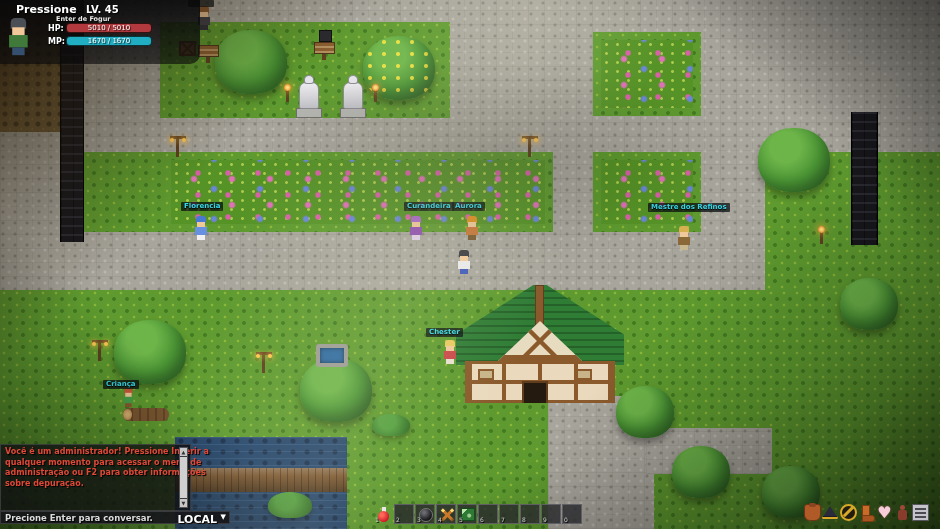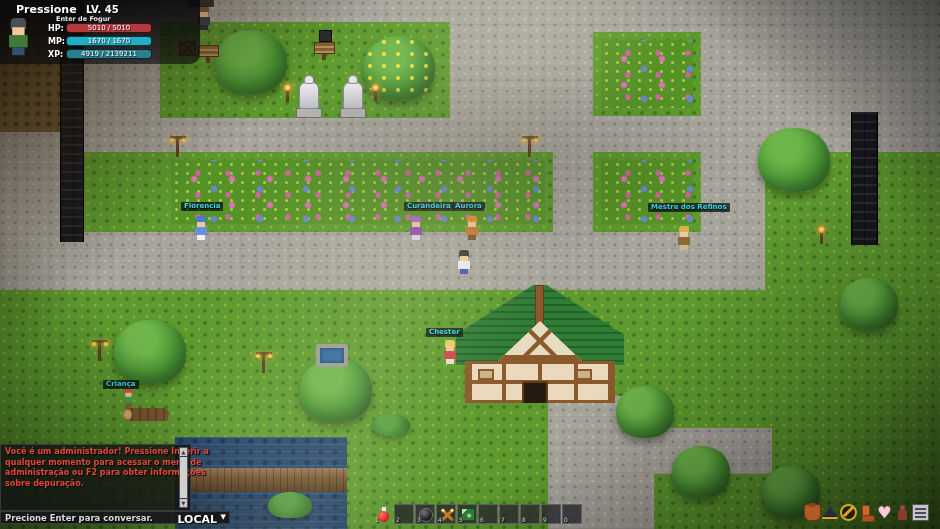--- a/index.html
+++ b/index.html
@@ -370,24 +370,20 @@
         </div>
     </div>
     <div class="bar-row" style="left:0;top:23px;width:200px;height:12px">
       <span class="blabel" style="left:48px;top:1px">HP:</span>
       <div class="bar" style="left:66px;top:0;background:#b23a3e">5010 / 5010</div>
     </div>
     <div class="bar-row" style="left:0;top:36px;width:200px;height:12px">
       <span class="blabel" style="left:48px;top:1px">MP:</span>
       <div class="bar" style="left:66px;top:0;background:#22aec2">1670 / 1670</div>
     </div>
-    <div class="bar-row" style="left:0;top:49px;width:200px;height:12px">
-      <span class="blabel" style="left:48px;top:1px">XP:</span>
-      <div class="bar" style="left:66px;top:0;background:#2b7e8e">4919 / 2139211</div>
-    </div>
   </div>
 
   <div id="chat-box" class="ui">
     <div id="chat-msgs">
       <span class="msg admin">Você é um administrador! Pressione Inserir a qualquer momento para acessar o menu de administração ou F2 para obter informações sobre depuração.</span>
 
     </div>
     <div id="chat-scroll">
       <div class="sarrow" style="top:0">▲</div>
       <div class="sthumb"></div>

